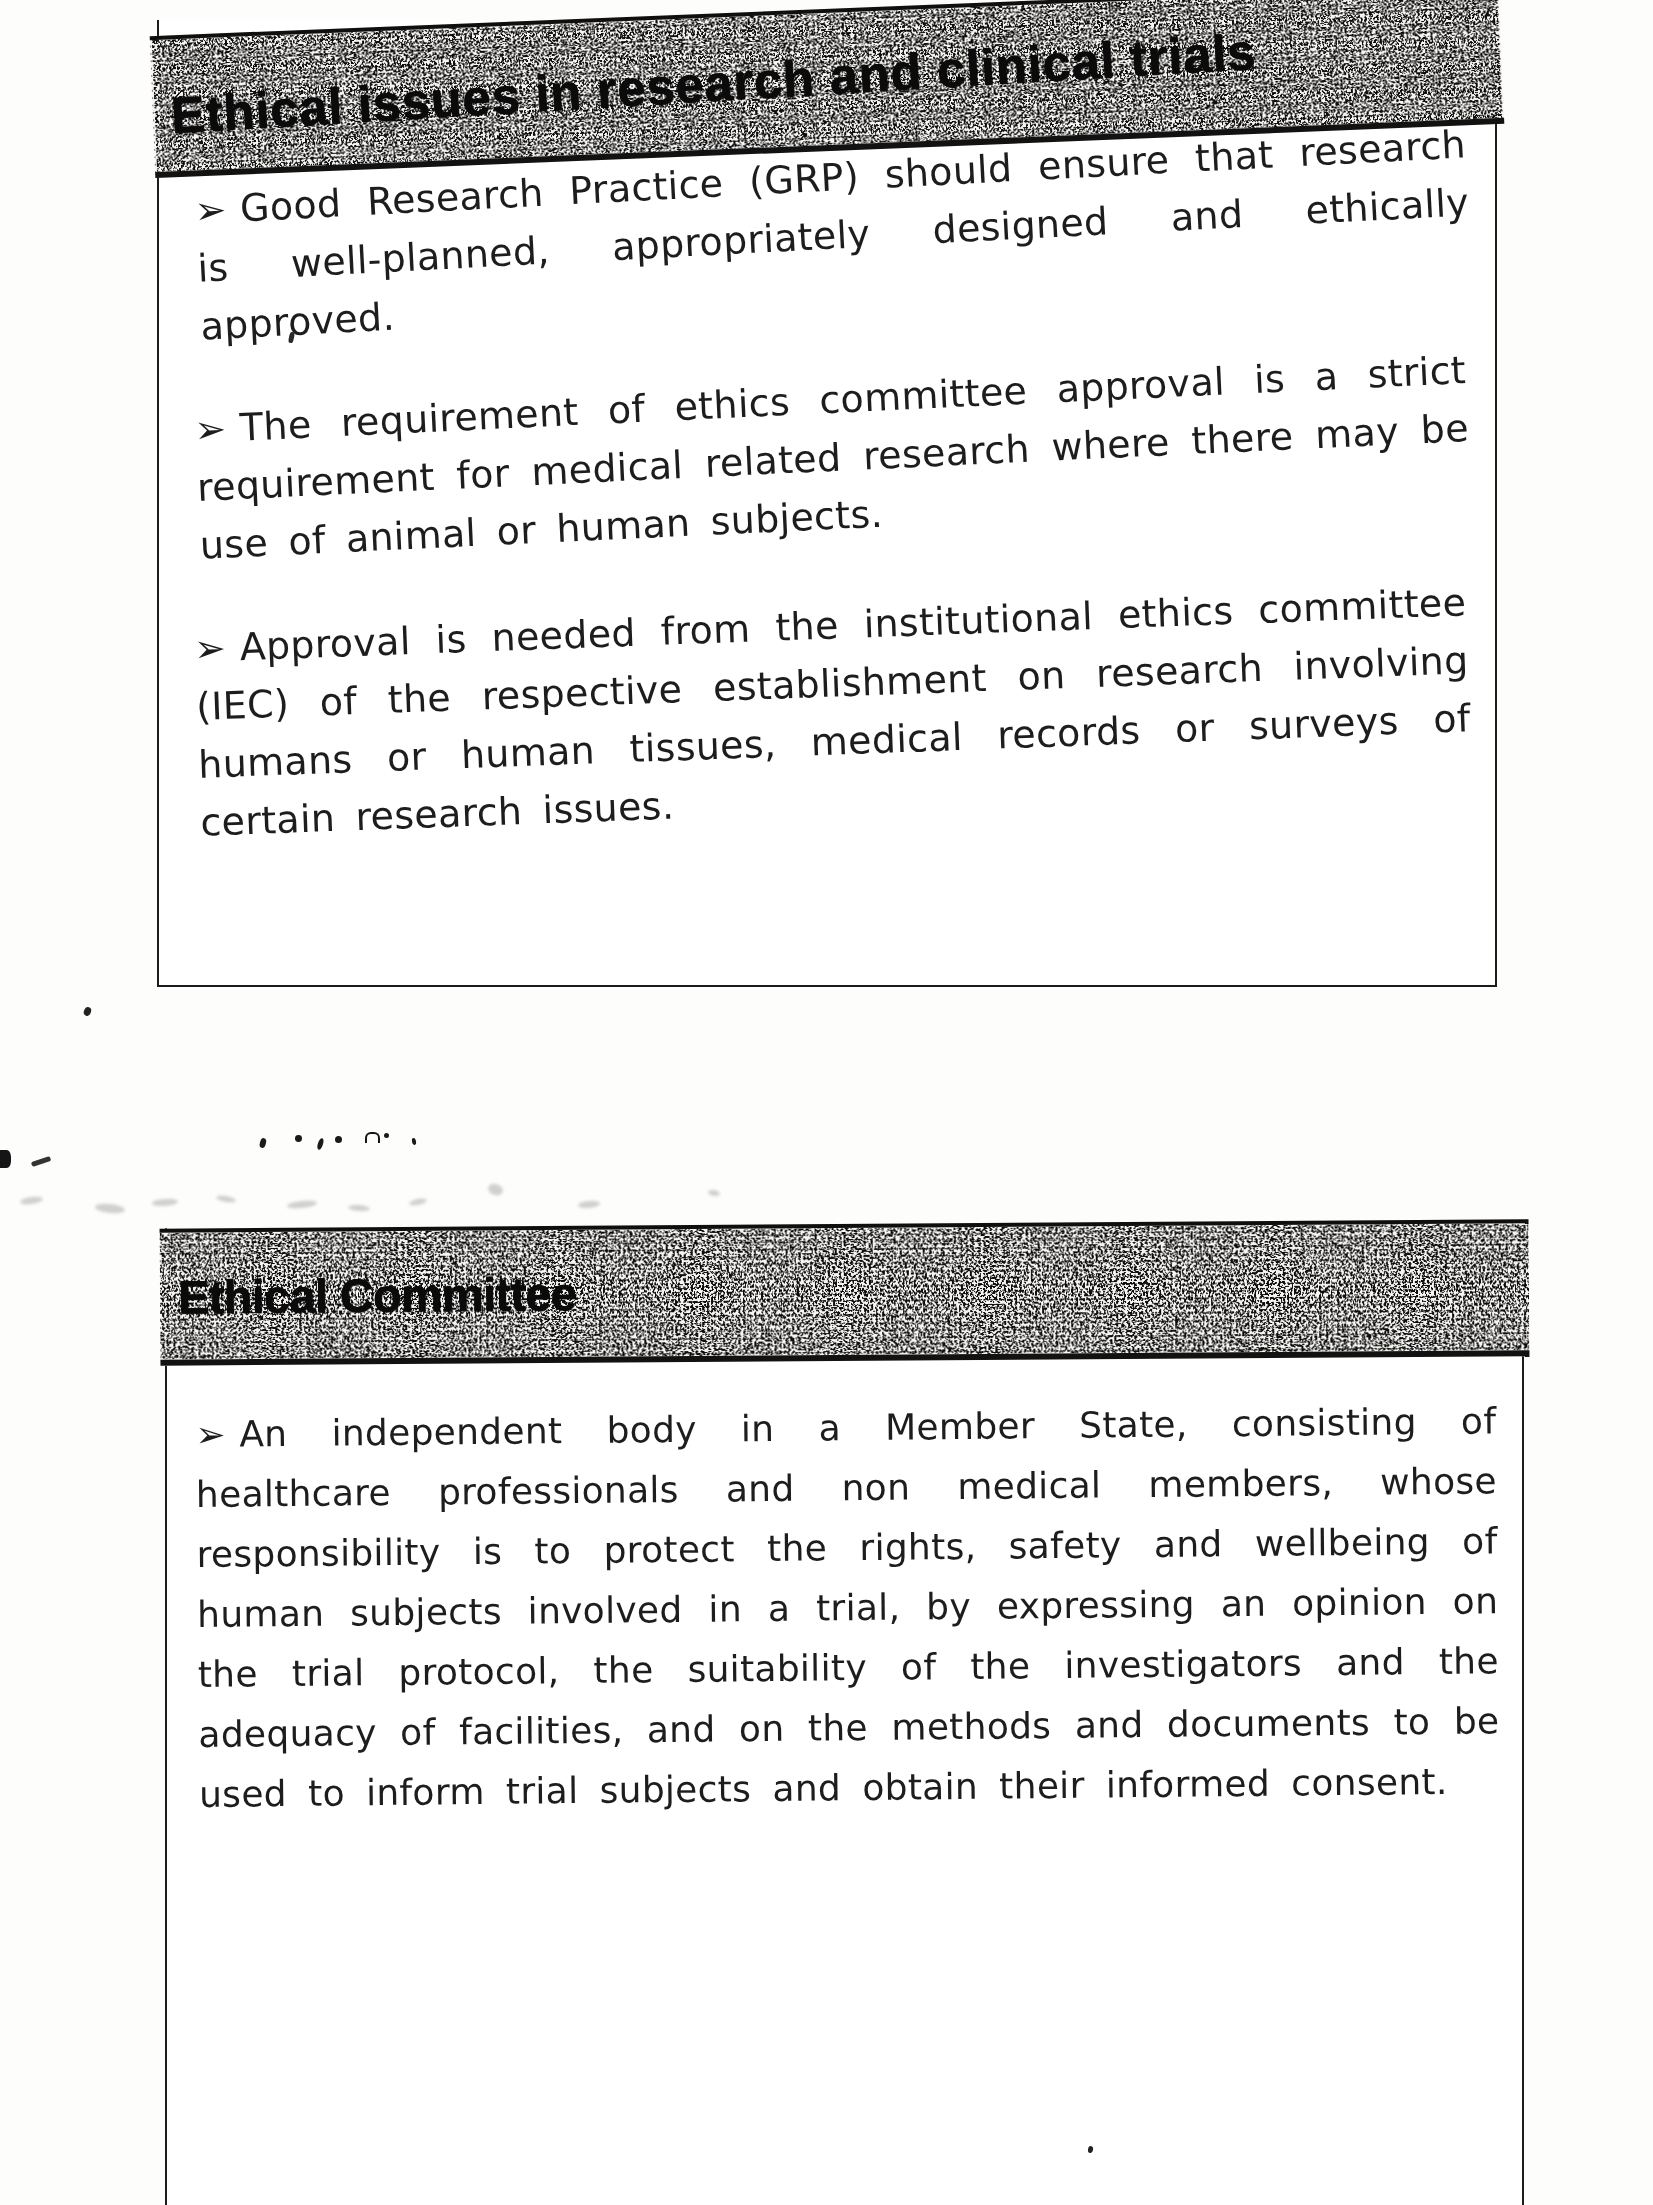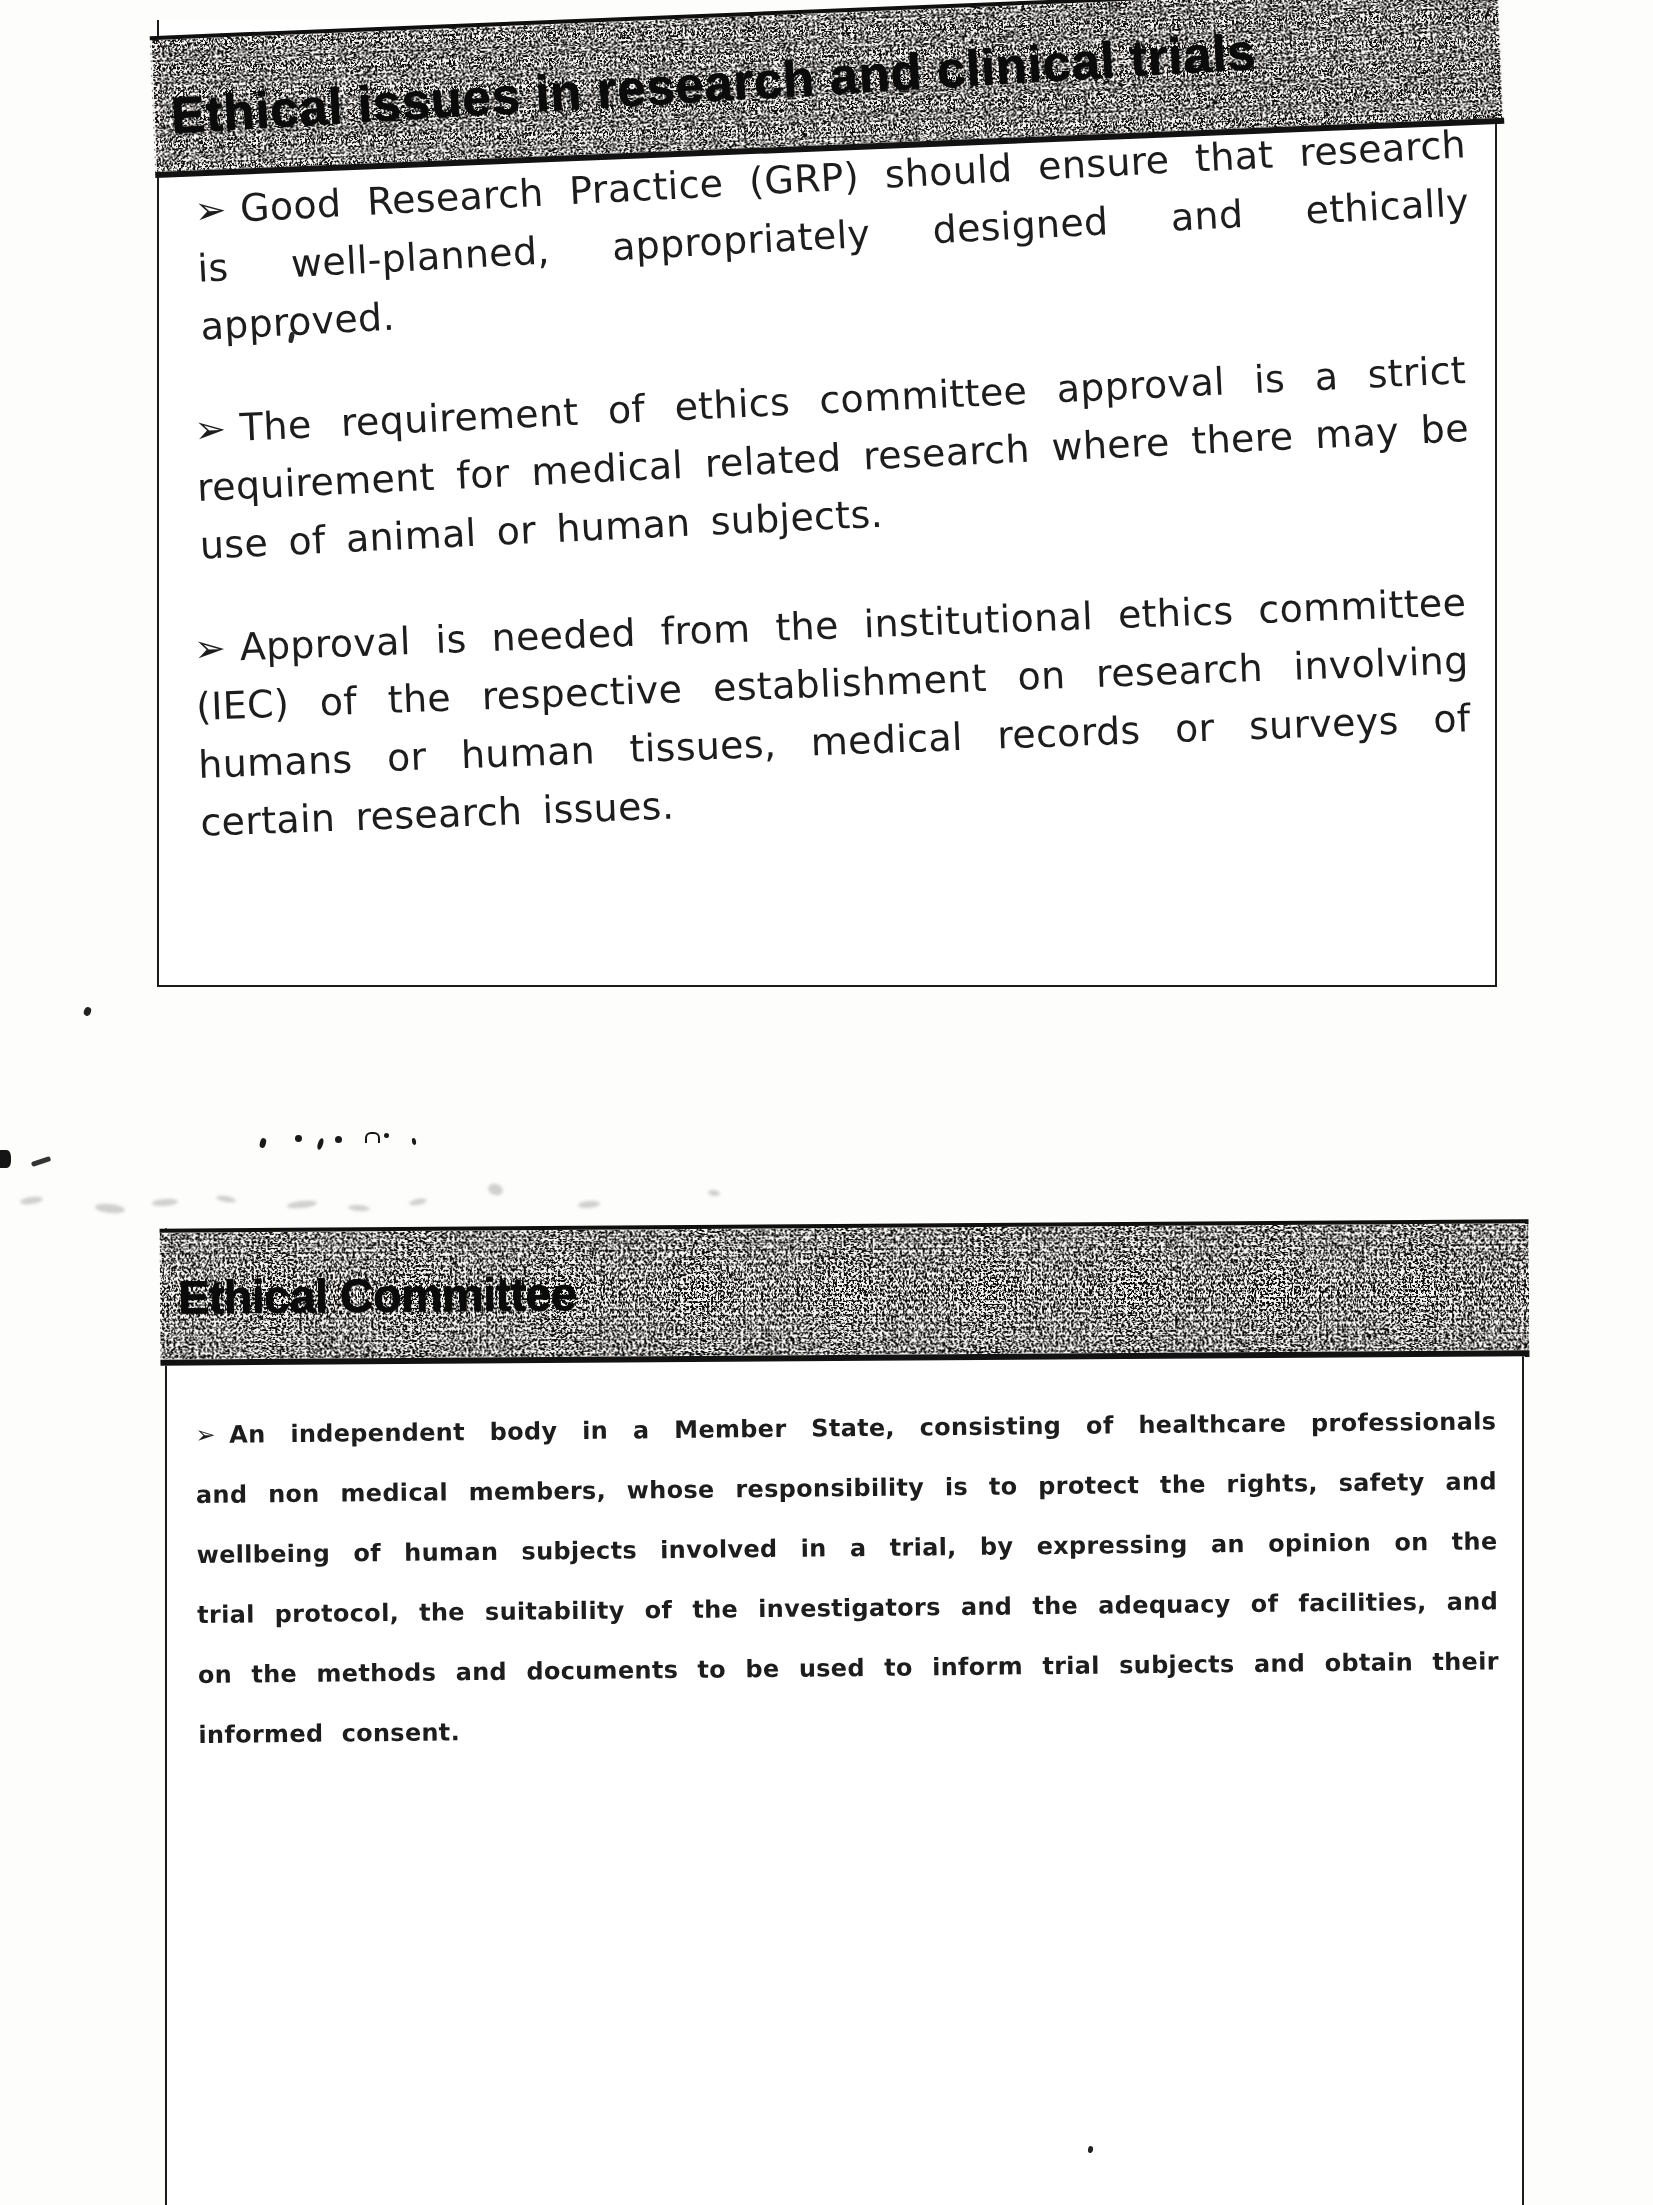--- a/index.html
+++ b/index.html
@@ -31,22 +31,22 @@
   
   .bodytext{position:absolute;text-align:justify;}
   .bodytext p{margin:0;transform-origin:0 0;}
   .mk{padding-right:13.5px;}
   .body1{left:34px;top:162px;width:1273px;font-size:38px;line-height:58px;
          letter-spacing:0.3px;word-spacing:8px;}
   .body1 p + p{margin-top:45px;}
   .r1{transform:rotate(-3deg);}
   .r2{transform:rotate(-2.7deg);}
   .r3{transform:rotate(-2.1deg);}
-  .body2{left:28px;top:177px;width:1301px;font-size:24px;line-height:60px;
-         letter-spacing:0.3px;word-spacing:9.5px;font-weight:bold;}
+  .body2{left:28px;top:177px;width:1301px;font-size:36px;line-height:60px;
+         letter-spacing:0.3px;word-spacing:9.5px;}
   .body2 p{transform:rotate(-0.6deg);}
 
   
   .art{position:absolute;background:#1a1a1a;border-radius:50%;}
   .dot1{left:84px;top:1007px;width:7.4px;height:8.8px;transform:rotate(20deg);background:#222;}
   .pm1{left:260px;top:1138px;width:6px;height:9.5px;transform:rotate(15deg);}
   .pm2{left:295px;top:1135px;width:6.8px;height:6.8px;}
   .pm3{left:318px;top:1138px;width:5.4px;height:11.5px;transform:rotate(18deg);}
   .pm4{left:335px;top:1136px;width:7.4px;height:7.4px;}
   .pm5{left:365px;top:1132px;width:10.8px;height:8.8px;background:transparent;

